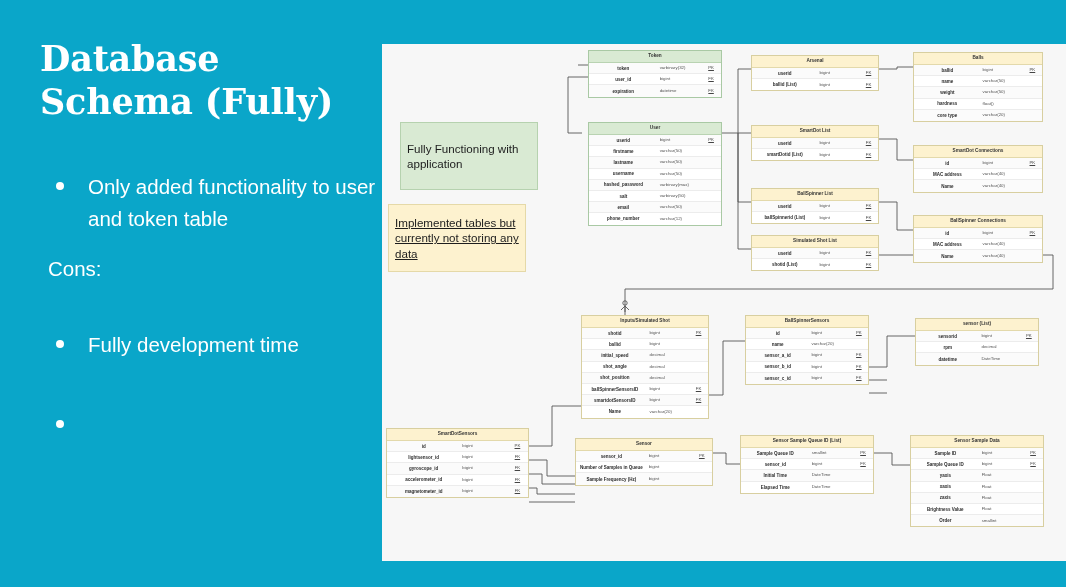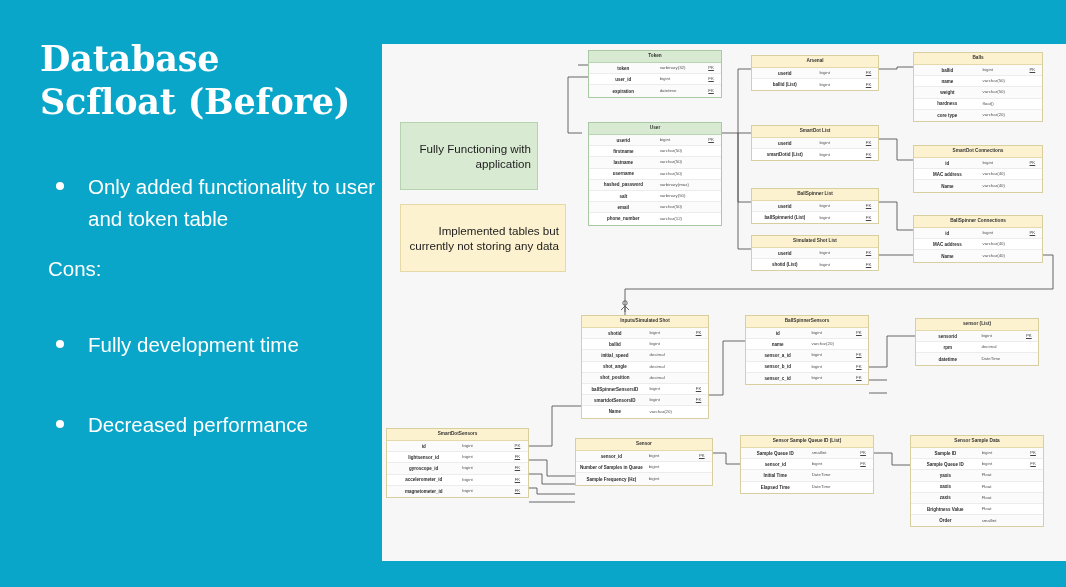--- a/index.html
+++ b/index.html
@@ -97,57 +97,56 @@
     flex:0 0 15%;
     text-align:center;
     color:#444;
     font-size:4.3px;
   }
   .tbl .c-key span { text-decoration:underline; }
   
   .note {
     position:absolute;
     display:flex; align-items:center; justify-content:center;
-    text-align:right;
+    text-align:left;
     font-size:11.6px;
     line-height:1.32;
     color:#1d1d1d;
     padding:4px 6px;
     z-index:3;
   }
   #note-green { background:#d9ead3; border:1px solid #b6d2af; }
   #note-yellow { background:#fdf2cf; border:1px solid #e5d9a8; }
 </style>
 </head>
 <body>
 
 <div id="left-panel">
 
   <h1 id="slide-title">
     <span>Database</span><br>
-    <span class="u">Sc</span><span>float (Before)</span>
+    <span class="u">Sc</span><span>hema (Fully)</span>
   </h1>
 
   <ul class="bullet-list">
     <li>
       <span class="dot"></span>
       <span>Only added functionality to user and token table</span>
     </li>
   </ul>
 
   <div id="cons-label">Cons:</div>
 
   <ul class="bullet-list">
     <li>
       <span class="dot"></span>
       <span>Fully development time</span>
     </li>
     <li>
       <span class="dot"></span>
-      <span>Decreased performance</span>
     </li>
   </ul>
 </div>
 
 <div id="diagram">
   <div id="diagram-inner">
 
     <svg id="wires" viewBox="0 0 684 517" xmlns="http://www.w3.org/2000/svg">
       <g fill="none" stroke="#555" stroke-width="0.9">
 
@@ -188,21 +187,21 @@
       <g fill="none" stroke="#555" stroke-width="0.9">
 
         <path d="M243 262 L239 266 M243 262 L247 266 M243 262 L243 268"></path>
         <circle cx="243" cy="259" r="2.2" fill="none"></circle>
       </g>
     </svg>
 
     <div class="note" id="note-green" style="left: 18px; top: 78px; width: 138px; height: 68px;">
       <span>Fully Functioning with application</span>
     </div>
-    <div class="note" id="note-yellow" style="left: 18px; top: 160px; width: 166px; height: 68px;">
+    <div class="note" id="note-yellow" style="left: 6px; top: 160px; width: 138px; height: 68px; text-decoration: underline;">
       <span>Implemented tables but currently not storing any data</span>
     </div>
 
   <div class="tbl green" style="left: 206px; top: 6px; width: 134px;">
         <div class="hdr">Token</div>
         <div class="row">
           <div class="c-name">token</div>
           <div class="c-type">varbinary(32)</div>
           <div class="c-key"><span>PK</span></div>
         </div>

